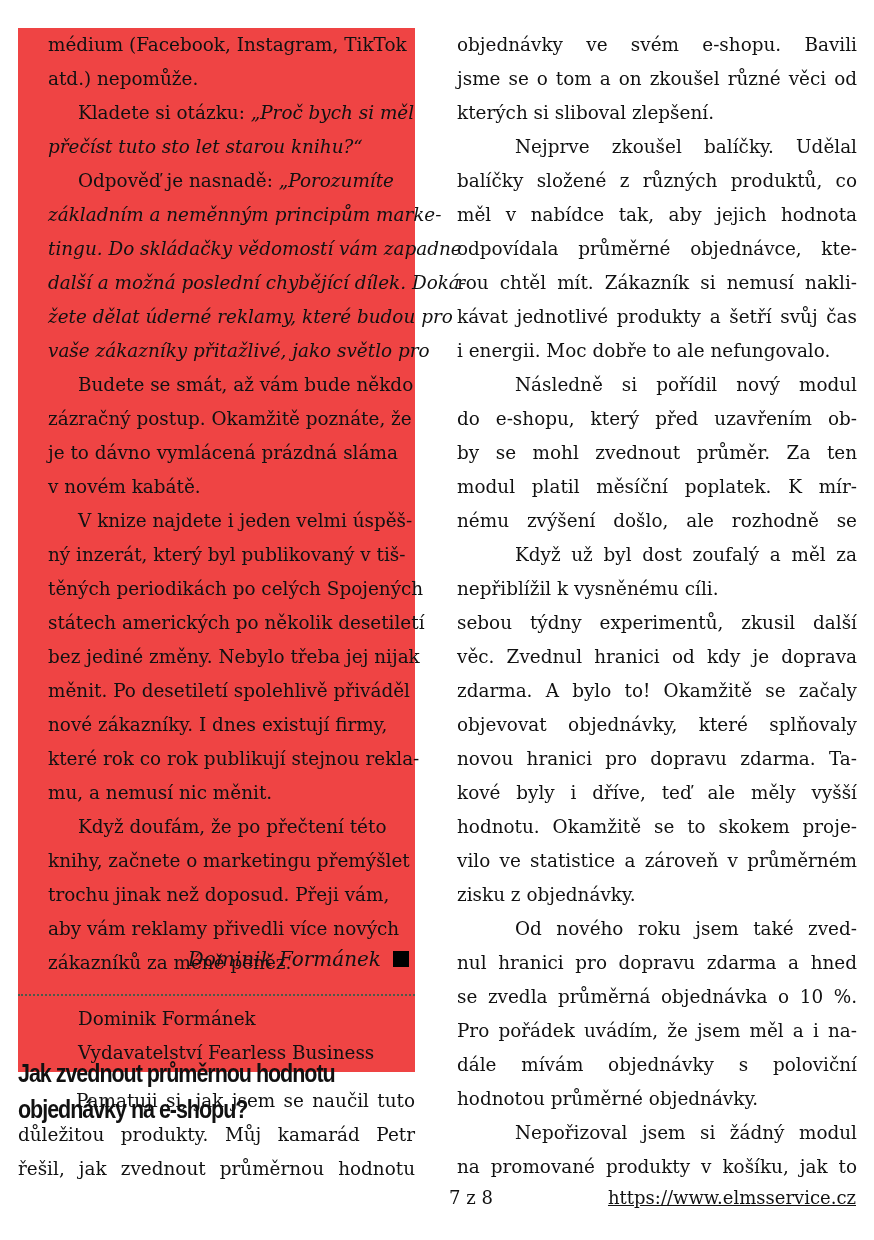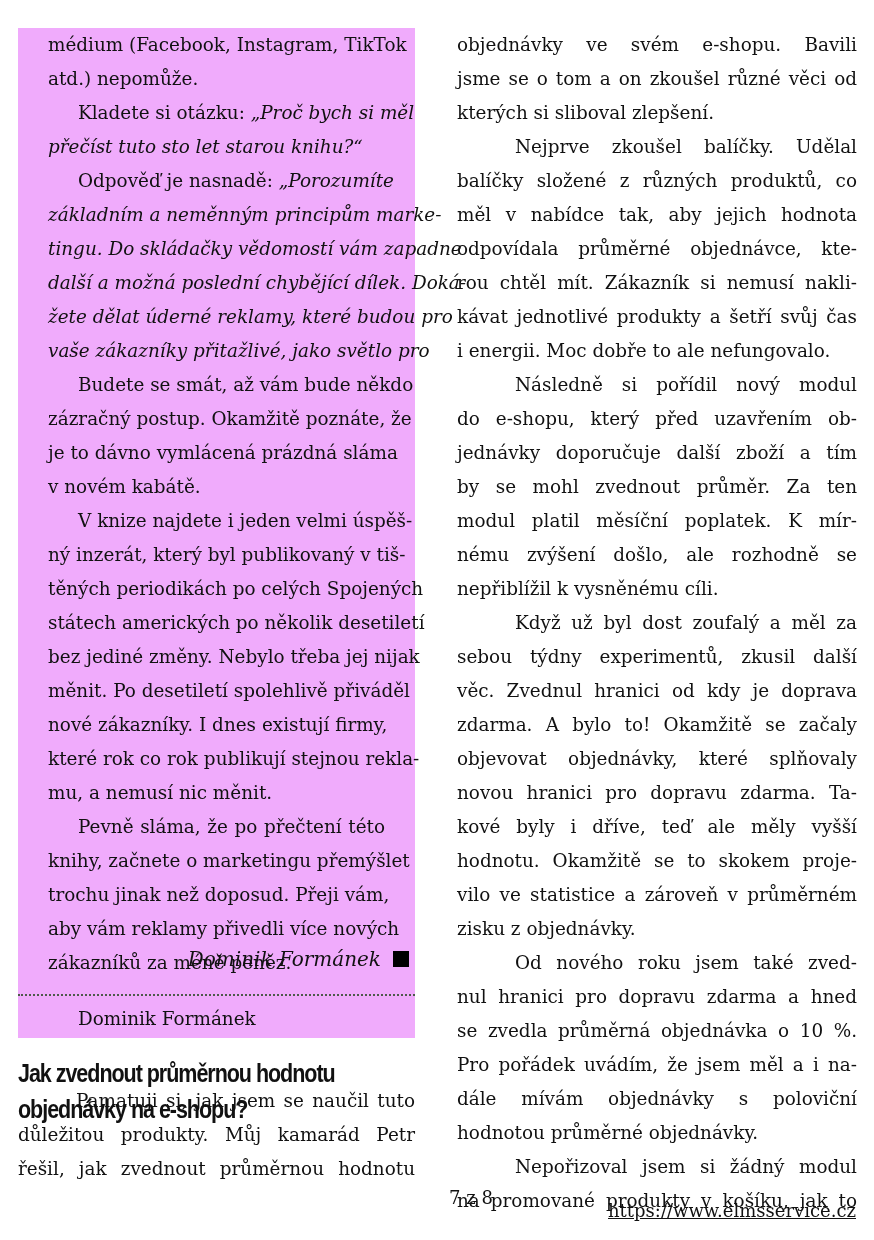--- a/index.html
+++ b/index.html
@@ -4,21 +4,21 @@
 <style>
   html, body { margin: 0; padding: 0; background: #ffffff; }
   body { width: 874px; height: 1240px; position: relative; overflow: hidden;
          font-family: "DejaVu Serif", "Liberation Serif", serif; color: #111; }
   .page { position: absolute; left: 0; top: 0; width: 874px; height: 1240px; }
 
   .col { position: absolute; top: 0; }
   .col-left { left: 18px; width: 397px; }
   .col-right { left: 457px; width: 400px; top: 28px; }
 
-  .gray-box { background: #f0abfc; margin-top: 28px; padding: 0 30px 2px 30px; }
+  .gray-box { background: #ef4444; margin-top: 28px; padding: 0 30px 2px 30px; }
   .line { display: block; height: 34px; line-height: 34px; font-size: 18.4px;
           white-space: nowrap; text-align: justify; text-align-last: justify; }
   .line.last { text-align-last: left; }
   .line.indent { padding-left: 30px; }
   .col-right .line.indent, .article .line.indent { padding-left: 58px; }
   .it { font-style: italic; }
   .spacer { height: 22px; }
 
   .sig { padding-left: 30px; }
 
@@ -35,21 +35,21 @@
   .heading .hline { display: block; height: 36px; line-height: 36px;
           font-family: "Liberation Sans", "DejaVu Sans", sans-serif;
           font-weight: bold; font-size: 25px; letter-spacing: -1.2px;
           transform: scaleX(0.86); transform-origin: left center; white-space: nowrap; }
 
   .article { position: absolute; left: 18px; width: 397px; top: 1084px; }
 
   .footer-page { position: absolute; left: 0; width: 874px; top: 1184px;
                  text-align: center; font-size: 18px; line-height: 28px; margin-left: 34px; }
   .footer-url { position: absolute; right: 18px; top: 1184px; font-size: 18px;
-                line-height: 28px; color: #111; text-decoration: underline; margin-top: 13px; }
+                line-height: 28px; color: #111; text-decoration: underline; }
 </style>
 </head>
 <body>
 
 <div class="page">
 
   <div class="col col-left">
     <div class="gray-box" id="gray-box">
       <div id="box-lines">
           <span class="line"><span>médium (Facebook, Instagram, TikTok</span></span>
@@ -68,28 +68,29 @@
           <span class="line last"><span>v novém kabátě.</span></span>
           <span class="line indent"><span>V knize najdete i jeden velmi úspěš-</span></span>
           <span class="line"><span>ný inzerát, který byl publikovaný v tiš-</span></span>
           <span class="line"><span>těných periodikách po celých Spojených</span></span>
           <span class="line"><span>státech amerických po několik desetiletí</span></span>
           <span class="line"><span>bez jediné změny. Nebylo třeba jej nijak</span></span>
           <span class="line"><span>měnit. Po desetiletí spolehlivě přiváděl</span></span>
           <span class="line"><span>nové zákazníky. I dnes existují firmy,</span></span>
           <span class="line"><span>které rok co rok publikují stejnou rekla-</span></span>
           <span class="line last"><span>mu, a nemusí nic měnit.</span></span>
-          <span class="line indent"><span>Pevně sláma, že po přečtení této</span></span>
+          <span class="line indent"><span>Když doufám, že po přečtení této</span></span>
           <span class="line"><span>knihy, začnete o marketingu přemýšlet</span></span>
           <span class="line"><span>trochu jinak než doposud. Přeji vám,</span></span>
           <span class="line"><span>aby vám reklamy přivedli více nových</span></span>
           <span class="line last"><span>zákazníků za méně peněz.</span></span>
         </div>
       <div class="spacer"></div>
       <span class="line last sig">Dominik Formánek</span>
+      <span class="line last sig">Vydavatelství Fearless Business</span>
     </div>
   </div>
 
   <div class="author">
     <span>Dominik Formánek</span><span class="end-mark"></span>
   </div>
 
   <div class="dots"></div>
 
   <div class="heading">
@@ -109,26 +110,25 @@
       <span class="line last">kterých si sliboval zlepšení.</span>
       <span class="line indent">Nejprve zkoušel balíčky. Udělal</span>
       <span class="line">balíčky složené z různých produktů, co</span>
       <span class="line">měl v nabídce tak, aby jejich hodnota</span>
       <span class="line">odpovídala průměrné objednávce, kte-</span>
       <span class="line">rou chtěl mít. Zákazník si nemusí nakli-</span>
       <span class="line">kávat jednotlivé produkty a šetří svůj čas</span>
       <span class="line last">i energii. Moc dobře to ale nefungovalo.</span>
       <span class="line indent">Následně si pořídil nový modul</span>
       <span class="line">do e-shopu, který před uzavřením ob-</span>
-      <span class="line">jednávky doporučuje další zboží a tím</span>
       <span class="line">by se mohl zvednout průměr. Za ten</span>
       <span class="line">modul platil měsíční poplatek. K mír-</span>
       <span class="line">nému zvýšení došlo, ale rozhodně se</span>
+      <span class="line indent">Když už byl dost zoufalý a měl za</span>
       <span class="line last">nepřiblížil k vysněnému cíli.</span>
-      <span class="line indent">Když už byl dost zoufalý a měl za</span>
       <span class="line">sebou týdny experimentů, zkusil další</span>
       <span class="line">věc. Zvednul hranici od kdy je doprava</span>
       <span class="line">zdarma. A bylo to! Okamžitě se začaly</span>
       <span class="line">objevovat objednávky, které splňovaly</span>
       <span class="line">novou hranici pro dopravu zdarma. Ta-</span>
       <span class="line">kové byly i dříve, teď ale měly vyšší</span>
       <span class="line">hodnotu. Okamžitě se to skokem proje-</span>
       <span class="line">vilo ve statistice a zároveň v průměrném</span>
       <span class="line last">zisku z objednávky.</span>
       <span class="line indent">Od nového roku jsem také zved-</span>

